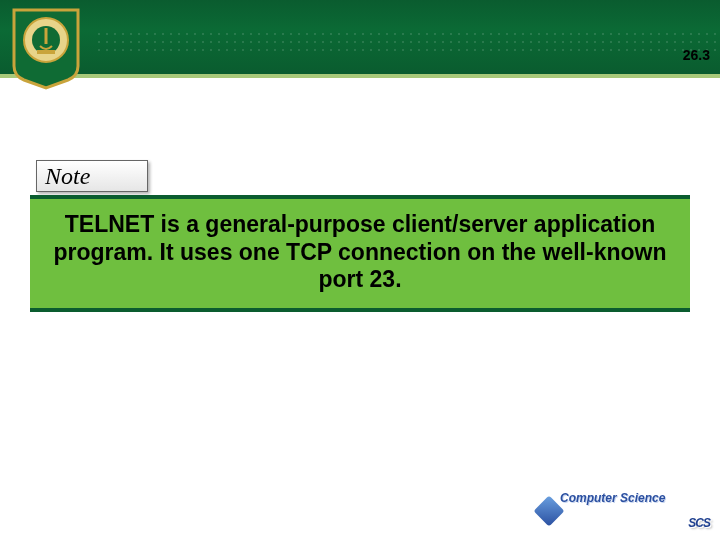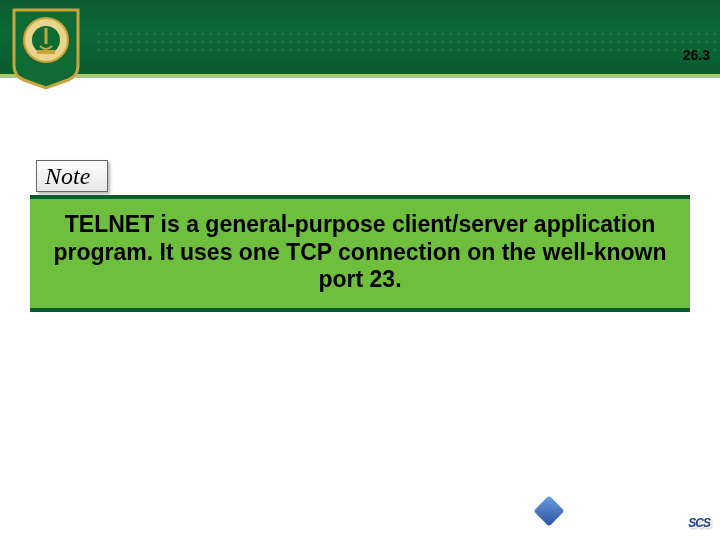--- a/index.html
+++ b/index.html
@@ -43,21 +43,21 @@
     font-size: 14px;
     font-weight: bold;
     color: #000;
     z-index: 6;
     margin-top: 32px;
   }
   .note-label {
     position: absolute;
     top: 160px;
     left: 36px;
-    width: 72px;
+    width: 112px;
     height: 32px;
     background: linear-gradient(to bottom, #ffffff, #e6e6e6);
     border: 1px solid #666;
     box-shadow: 2px 2px 3px rgba(0,0,0,0.3);
     font-family: "Times New Roman", Times, serif;
     font-style: italic;
     font-size: 24px;
     color: #000;
     display: flex;
     align-items: center;
@@ -153,14 +153,15 @@
 <div class="page-number">26.3</div>
 
 <div class="note-label">Note</div>
 
 <div class="note-box">
   <div class="note-text">TELNET is a general-purpose client/server application program. It uses one TCP connection on the well-known port 23.</div>
 </div>
 
 <div class="footer-logo">
   <div class="chip"></div>
+  <div class="line2">Computer Science</div>
   <div class="scs">SCS</div>
 </div>
 
 </body></html>

